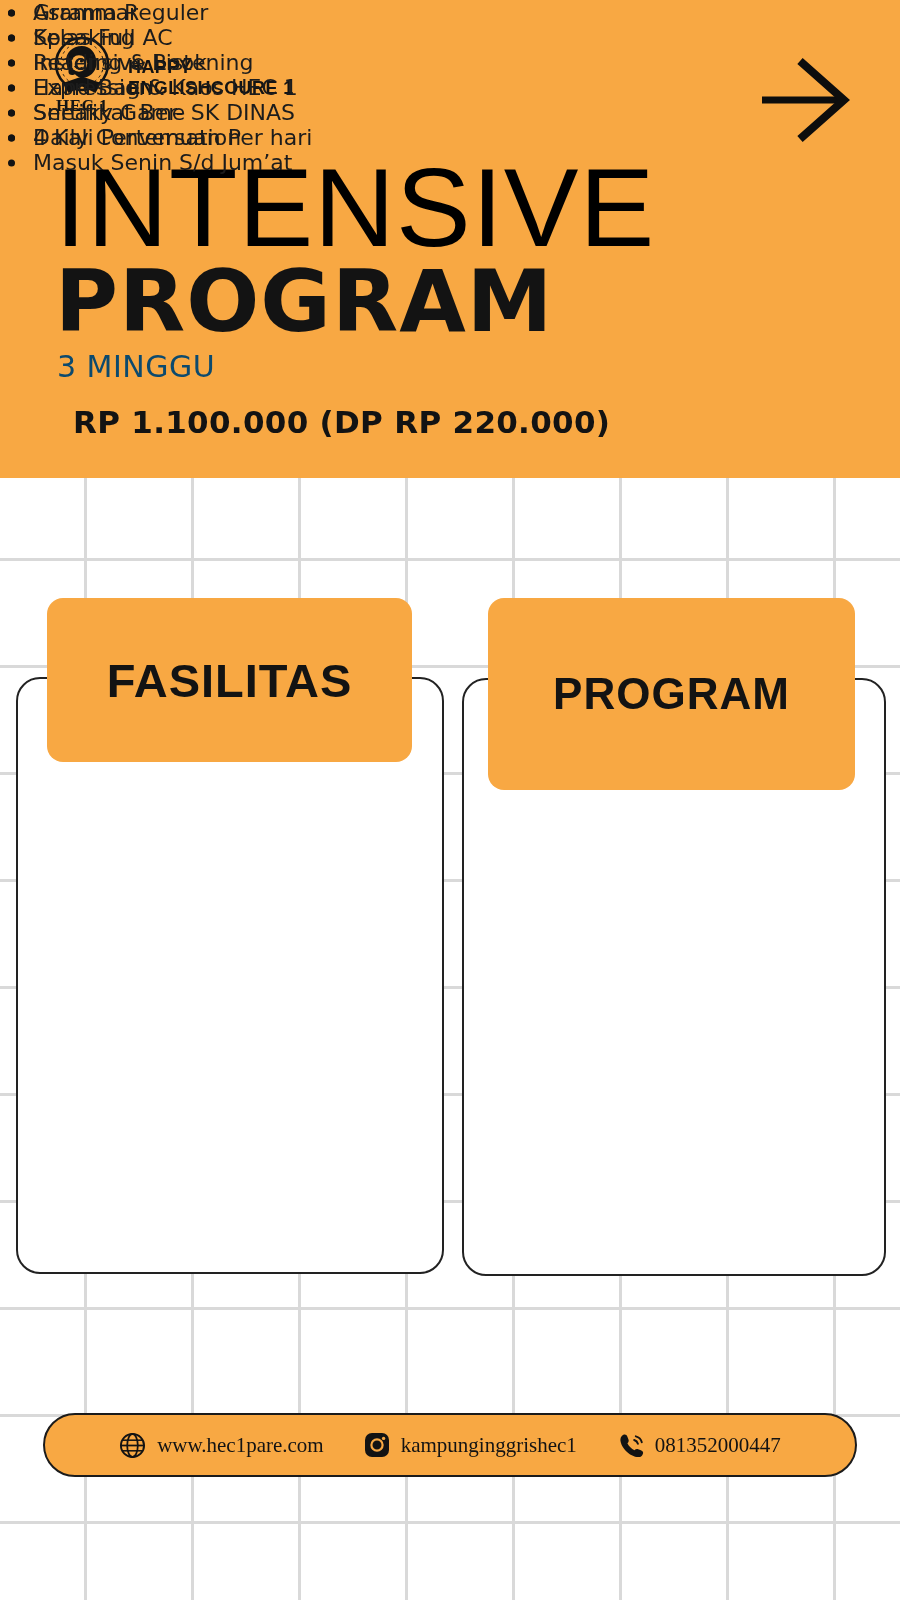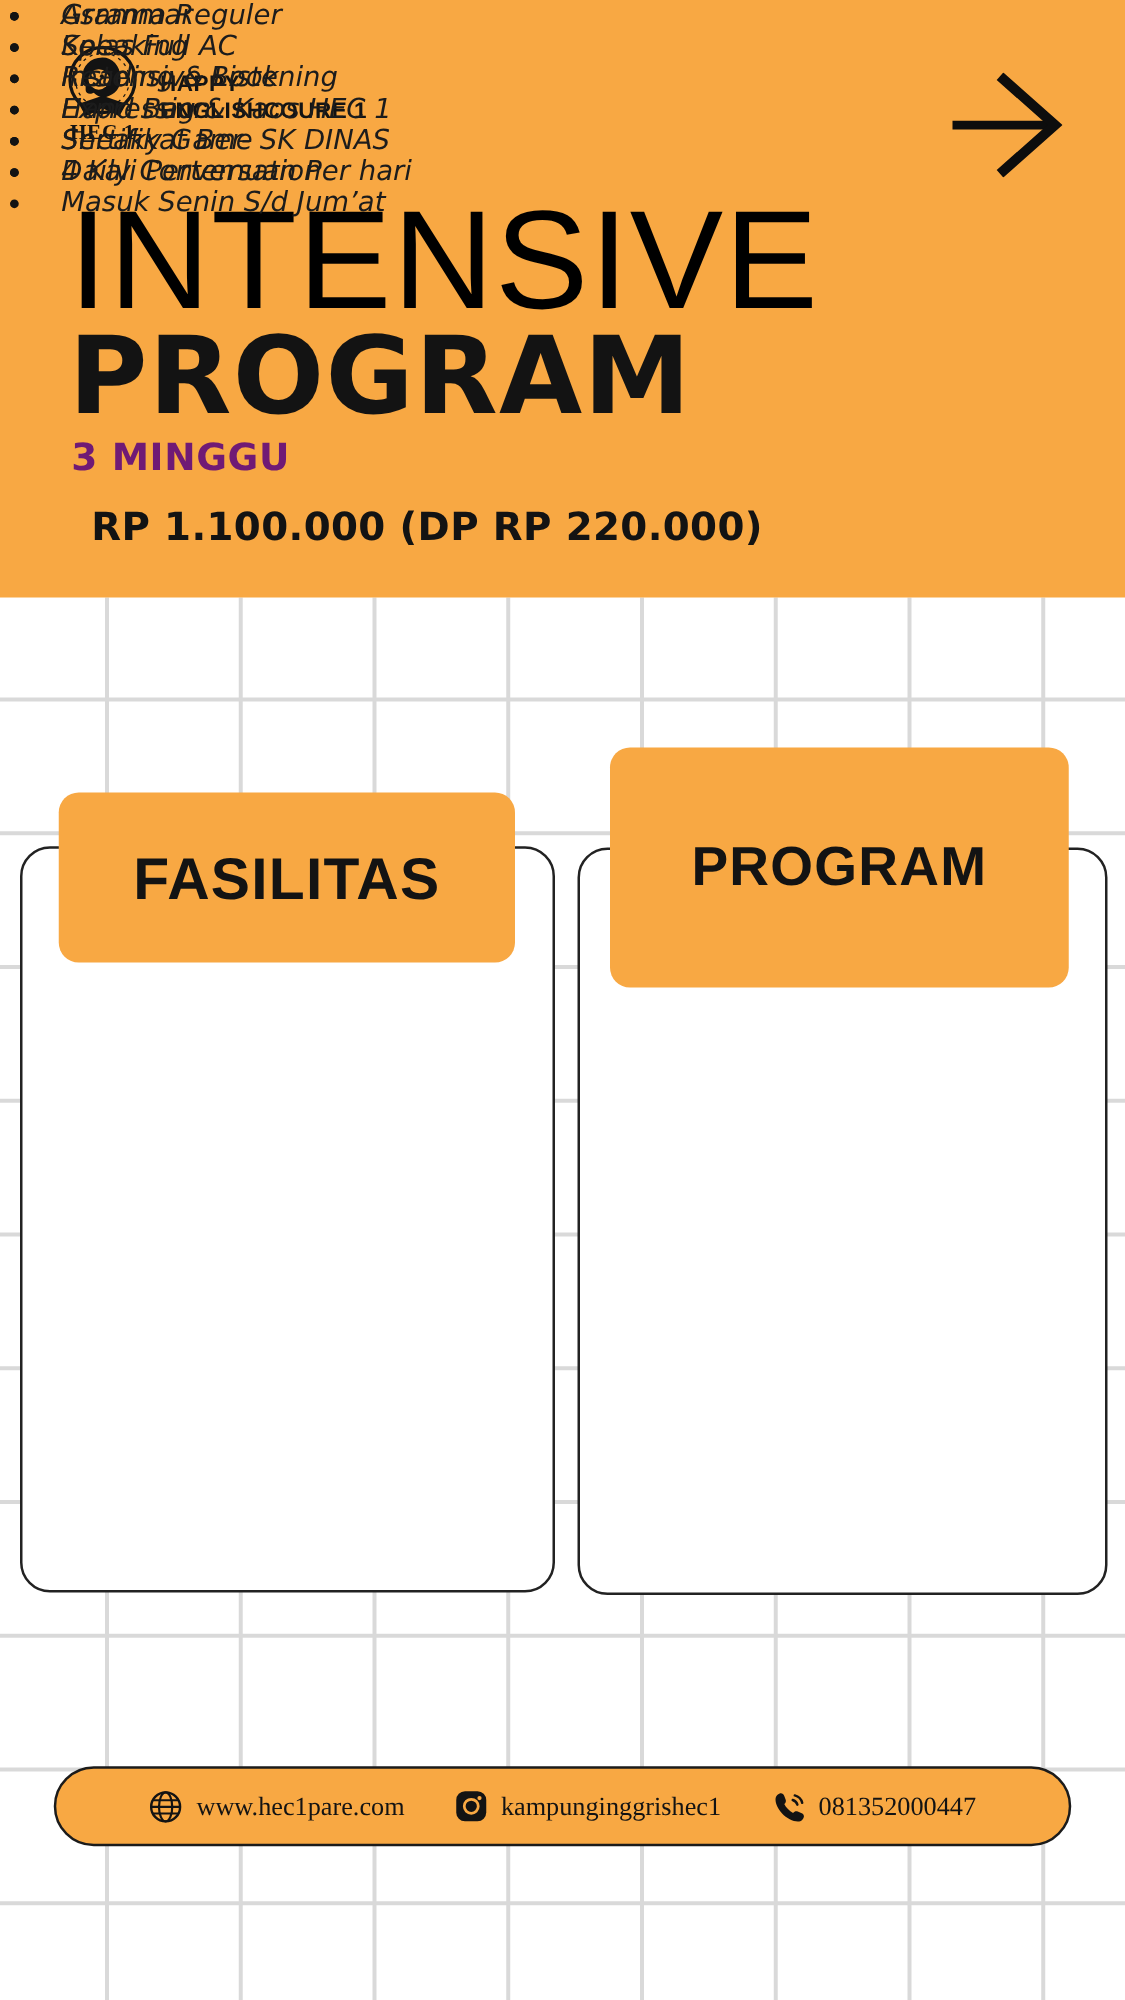--- a/index.html
+++ b/index.html
@@ -39,48 +39,48 @@
     font-family:"Liberation Sans",sans-serif;font-weight:400;
     font-size:112px;line-height:1;letter-spacing:1px;color:#000000;
   }
   .title-heavy{
     position:absolute;left:55px;top:258px;
     font-family:"DejaVu Sans",sans-serif;font-weight:bold;
     font-size:86px;line-height:1;letter-spacing:1px;color:#131313;
   }
   .duration{
     position:absolute;left:57px;top:349px;
-    font-family:"DejaVu Sans",sans-serif;font-weight:bold;
-    font-size:30px;letter-spacing:.5px;color:#701a75;
+    font-family:"DejaVu Sans",sans-serif;font-weight:normal;
+    font-size:30px;letter-spacing:.5px;color:#0c4a6e;
   }
   .price{
     position:absolute;left:57px;top:404px;
     font-family:"DejaVu Sans",sans-serif;font-weight:bold;
     font-size:31px;letter-spacing:.3px;color:#131313;margin-left:16px;
   }
   
   .card{
     position:absolute;background:#ffffff;
     border:2px solid #222222;border-radius:24px;z-index:2;
   }
   .card-left{left:16px;top:677px;width:424px;height:593px;}
   .card-right{left:462px;top:678px;width:420px;height:594px;}
   .badge{
     position:absolute;z-index:3;background:#F8A843;border-radius:16px;
     display:flex;flex-direction:column;align-items:center;justify-content:center;
     font-family:"Liberation Sans",sans-serif;font-weight:bold;color:#131313;
     text-align:center;
   }
-  .badge-left{left:47px;top:598px;width:365px;height:136px;font-size:47px;letter-spacing:1px;margin-top:36px;}
+  .badge-left{left:47px;top:598px;width:365px;height:164px;font-size:47px;letter-spacing:1px;}
   .badge-right{left:488px;top:598px;width:367px;height:192px;font-size:44px;line-height:1.35;letter-spacing:1px;}
   ul.bullet-list{
     list-style:none;margin:0;padding:0;position:absolute;
     font-family:"DejaVu Sans",sans-serif;font-size:22px;color:#1c1c1c;
   }
-  ul.bullet-list li{position:relative;padding-left:49px;white-space:nowrap;font-style:italic;}
+  ul.bullet-list li{position:relative;padding-left:33px;white-space:nowrap;}
   ul.bullet-list li::before{
     content:'';position:absolute;left:8px;top:50%;transform:translateY(-50%);
     width:7px;height:7px;border-radius:50%;background:#131313;
   }
   
   .footer-pill{
     position:absolute;left:43px;top:1413px;width:814px;height:64px;
     background:#F8A843;border:2.5px solid #1b1b1b;border-radius:34px;
     display:flex;align-items:center;justify-content:center;gap:40px;z-index:3;
     box-sizing:border-box;

